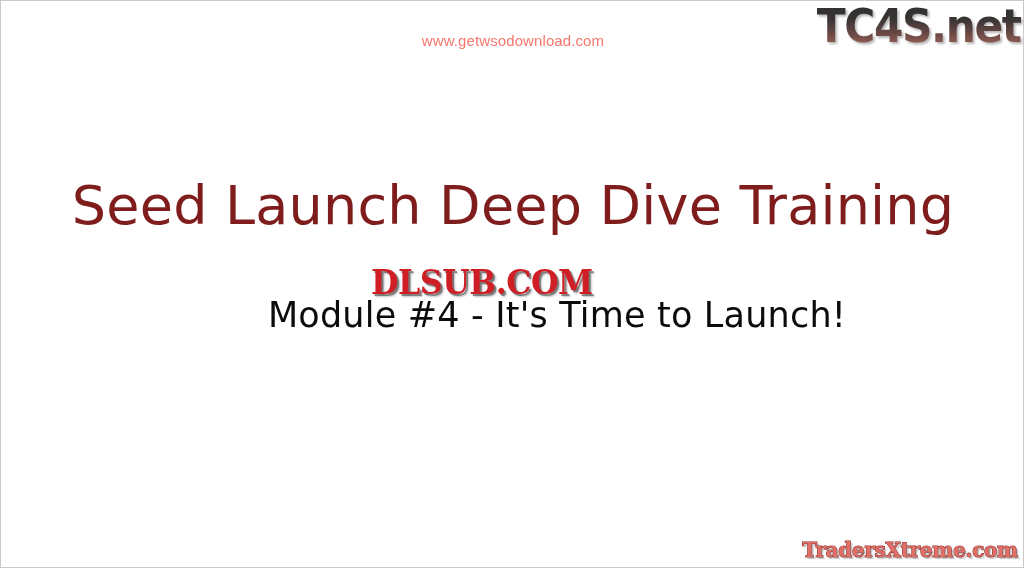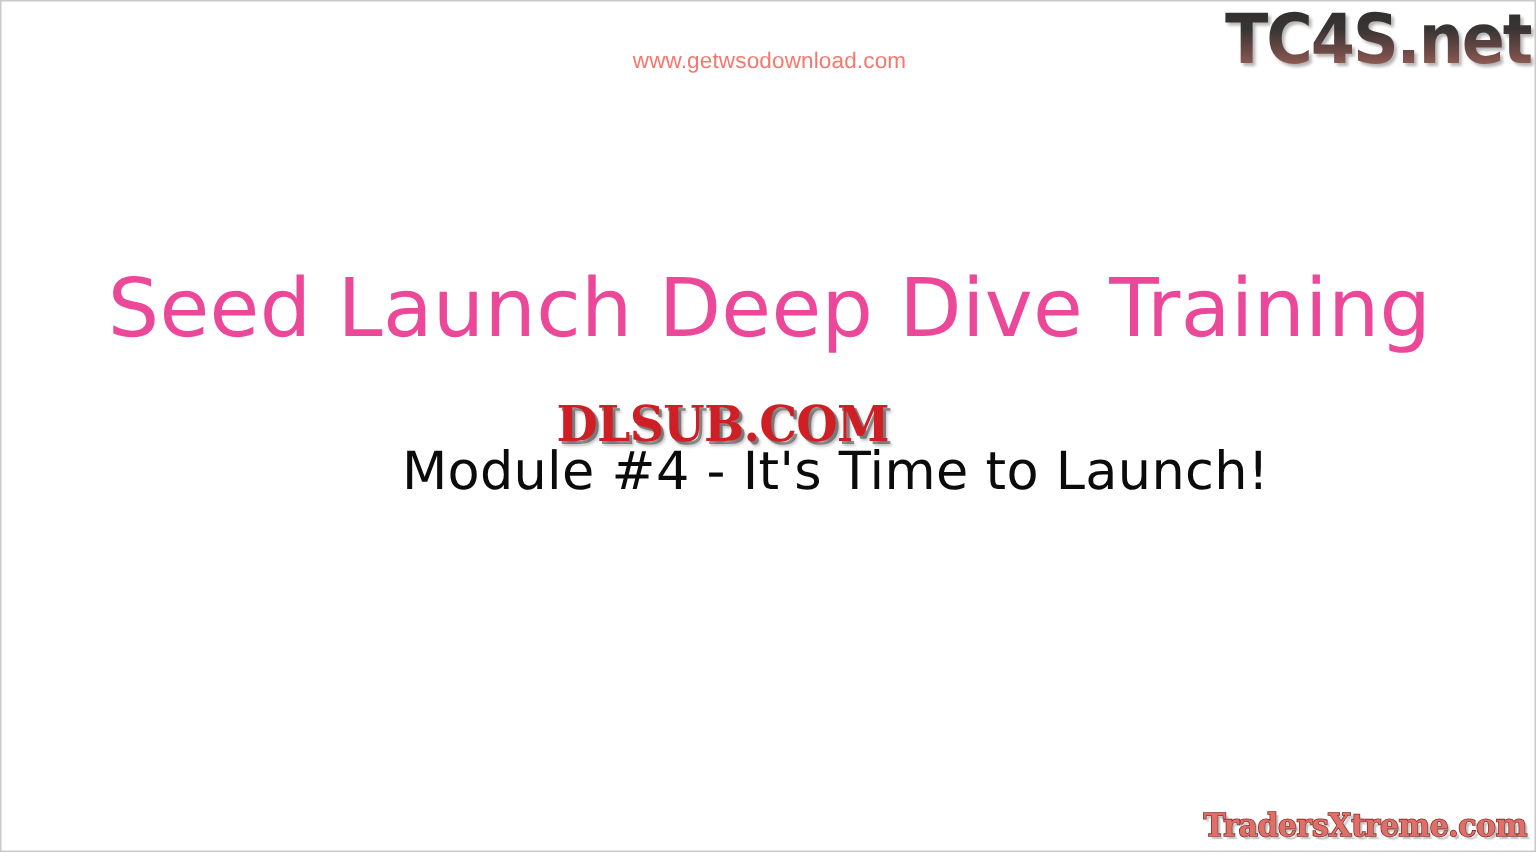--- a/index.html
+++ b/index.html
@@ -69,21 +69,21 @@
     position: absolute;
     top: 172px;
     left: 0;
     width: 1024px;
     text-align: center;
     font-family: "DejaVu Sans", sans-serif;
     font-weight: 400;
     font-size: 54px;
     line-height: 66px;
     letter-spacing: 0.2px;
-    color: #ec4899;
+    color: #7f1d1d;
     white-space: nowrap;
   }
 
   .subtitle {
     position: absolute;
     top: 292px;
     left: 0;
     width: 1024px;
     text-align: center;
     font-family: "DejaVu Sans", sans-serif;

